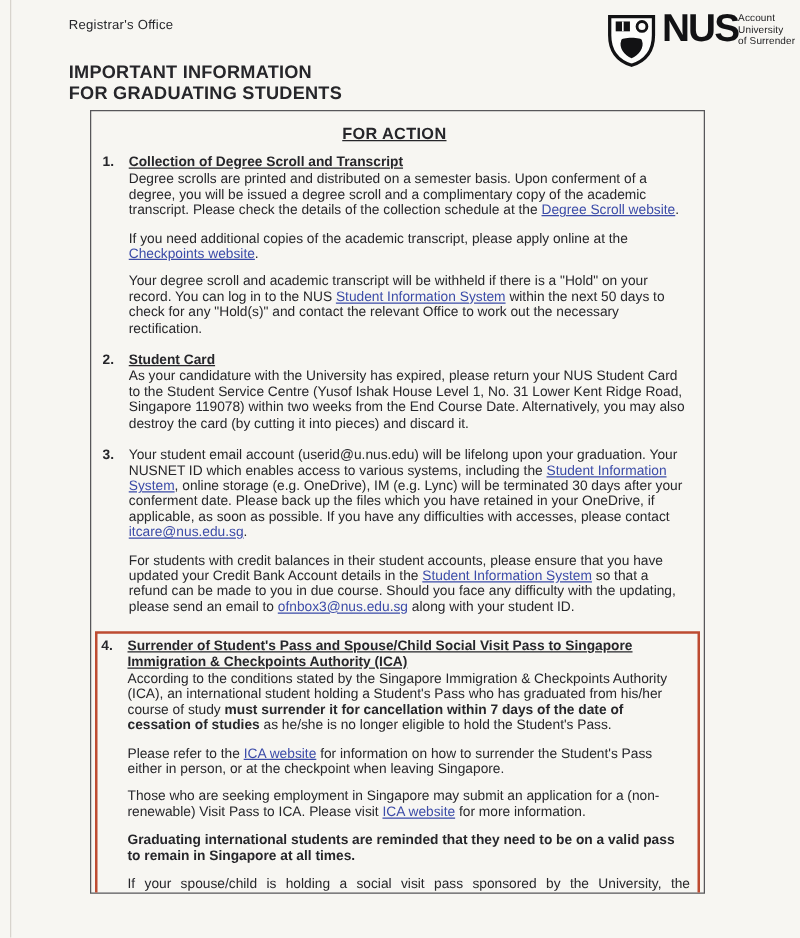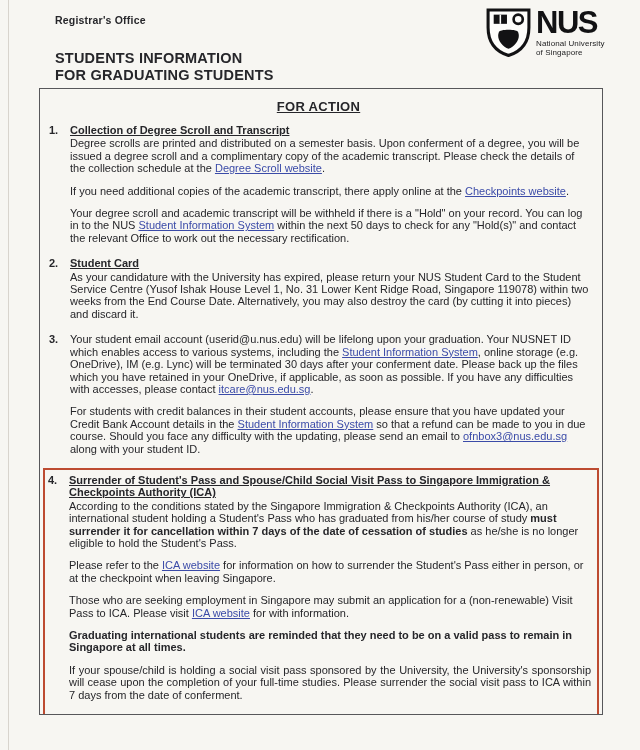--- a/index.html
+++ b/index.html
@@ -14,31 +14,31 @@
     background:#f7f6f2;
     color:#26262a;
     overflow:hidden;
   }
   .page-edge-line {
     position:absolute; left:8px; top:0; width:1px; height:750px;
     background:#d8d4cd;
   }
   
   .hdr { position:absolute; left:55px; top:14px; }
-  .office { font-size:10.5px; font-weight:bold; letter-spacing:.2px; }
+  .office { font-size:10.5px; font-weight:normal; letter-spacing:.2px; }
   .doc-title { margin-top:24px; font-size:14.5px; font-weight:bold; line-height:17px; letter-spacing:.2px; }
   
   .logo { position:absolute; left:486px; top:8px; display:flex; gap:5px; align-items:flex-start; }
   .shield { width:45px; height:49px; }
-  .logo-text { display:flex; flex-direction:column; }
+  .logo-text { display:flex; flex-direction:row; }
   .acronym { font-size:31px; font-weight:800; line-height:29px; letter-spacing:-1.5px; color:#121214; }
   .uni-name { font-size:8px; line-height:9px; color:#1c1c1e; margin-top:2px; letter-spacing:.1px; }
   
   .doc-box {
-    position:absolute; left:39px; top:88px; width:564px; height:627px;
+    position:absolute; left:72px; top:88px; width:492px; height:627px;
     border:1.5px solid #57575a; background:transparent;
     padding:6px 12px 0 7px; overflow:hidden;
   }
   .box-header {
     text-align:center; font-size:13px; font-weight:bold;
     text-decoration:underline; letter-spacing:.3px;
     margin:4px 0 10px 0;
   }
   .section { display:flex; margin-bottom:3px; }
   .num { width:23px; flex:0 0 23px; font-size:11px; font-weight:bold; padding-left:2px; }
@@ -61,51 +61,51 @@
   .highlight-box .para:last-child { margin-bottom:12px; }
 </style>
 </head>
 <body>
 
 <div class="page-edge-line"></div>
 
 <div class="hdr">
   <div class="office">Registrar's Office</div>
   <div class="doc-title">
-    <div>STUDENTS INFORMATION</div>
+    <div>IMPORTANT INFORMATION</div>
     <div>FOR GRADUATING STUDENTS</div>
   </div>
 </div>
 
 <div class="logo">
   <svg class="shield" viewBox="0 0 44 48" xmlns="http://www.w3.org/2000/svg">
     <path d="M2 2 H42 V19 C42 35 33 43 22 46.5 C11 43 2 35 2 19 Z" fill="#fdfdfb" stroke="#121214" stroke-width="3"></path>
     <rect x="7.5" y="6.5" width="13" height="9" fill="#121214"></rect>
     <line x1="14" y1="6.5" x2="14" y2="15.5" stroke="#fdfdfb" stroke-width="1.5"></line>
     <circle cx="31.5" cy="11" r="4.5" fill="none" stroke="#121214" stroke-width="2.6"></circle>
     <path d="M12.5 24 C12 20.5 32 20.5 31.5 24 C34 30 28.5 37.5 22 40 C15.5 37.5 10 30 12.5 24 Z" fill="#121214"></path>
   </svg>
   <div class="logo-text">
     <div class="acronym">NUS</div>
     <div class="uni-name">
-      <div>National University</div>
-      <div>of Singapore</div>
+      <div>Account University</div>
+      <div>of Surrender</div>
     </div>
   </div>
 </div>
 
 <div class="doc-box">
   <div class="box-header">FOR ACTION</div>
 
   <div class="section">
     <div class="num">1.</div>
     <div class="sec-content">
       <div class="sec-heading">Collection of Degree Scroll and Transcript</div>
       <p class="para"><span>Degree scrolls are printed and distributed on a semester basis.  Upon conferment of a degree, you will be issued a degree scroll and a complimentary copy of the academic transcript.  Please check the details of the collection schedule at the </span><a class="doc-link" href="#">Degree Scroll website</a><span>.</span></p>
-      <p class="para"><span>If you need additional copies of the academic transcript, there apply online at the </span><a class="doc-link" href="#">Checkpoints website</a><span>.</span></p>
+      <p class="para"><span>If you need additional copies of the academic transcript, please apply online at the </span><a class="doc-link" href="#">Checkpoints website</a><span>.</span></p>
       <p class="para"><span>Your degree scroll and academic transcript will be withheld if there is a "Hold" on your record. You can log in to the NUS </span><a class="doc-link" href="#">Student Information System</a><span> within the next 50 days to check for any "Hold(s)" and contact the relevant Office to work out the necessary rectification.</span></p>
     </div>
   </div>
 
   <div class="section">
     <div class="num">2.</div>
     <div class="sec-content">
       <div class="sec-heading">Student Card</div>
       <p class="para"><span>As your candidature with the University has expired, please return your NUS Student Card to the Student Service Centre (Yusof Ishak House Level 1, No. 31 Lower Kent Ridge Road, Singapore 119078) within two weeks from the End Course Date. Alternatively, you may also destroy the card (by cutting it into pieces) and discard it.</span></p>
     </div>
@@ -119,19 +119,19 @@
     </div>
   </div>
 
   <div class="highlight-box">
     <div class="section">
       <div class="num">4.</div>
       <div class="sec-content">
         <div class="sec-heading">Surrender of Student's Pass and Spouse/Child Social Visit Pass to Singapore Immigration &amp; Checkpoints Authority (ICA)</div>
         <p class="para"><span>According to the conditions stated by the Singapore Immigration &amp; Checkpoints Authority (ICA), an international student holding a Student's Pass who has graduated from his/her course of study </span><span class="bold">must surrender it for cancellation within 7 days of the date of cessation of studies</span><span> as he/she is no longer eligible to hold the Student's Pass.</span></p>
         <p class="para"><span>Please refer to the </span><a class="doc-link" href="#">ICA website</a><span> for information on how to surrender the Student's Pass either in person, or at the checkpoint when leaving Singapore.</span></p>
-        <p class="para"><span>Those who are seeking employment in Singapore may submit an application for a (non-renewable) Visit Pass to ICA. Please visit </span><a class="doc-link" href="#">ICA website</a><span> for with information.</span></p>
+        <p class="para"><span>Those who are seeking employment in Singapore may submit an application for a (non-renewable) Visit Pass to ICA. Please visit </span><a class="doc-link" href="#">ICA website</a><span> for more information.</span></p>
         <p class="para"><span class="bold">Graduating international students are reminded that they need to be on a valid pass to remain in Singapore at all times.</span></p>
         <p class="para justify"><span>If your spouse/child is holding a social visit pass sponsored by the University, the University's sponsorship will cease upon the completion of your full-time studies.  Please surrender the social visit pass to ICA within 7 days from the date of conferment.</span></p>
       </div>
     </div>
   </div>
 </div>
 
 </body></html>

